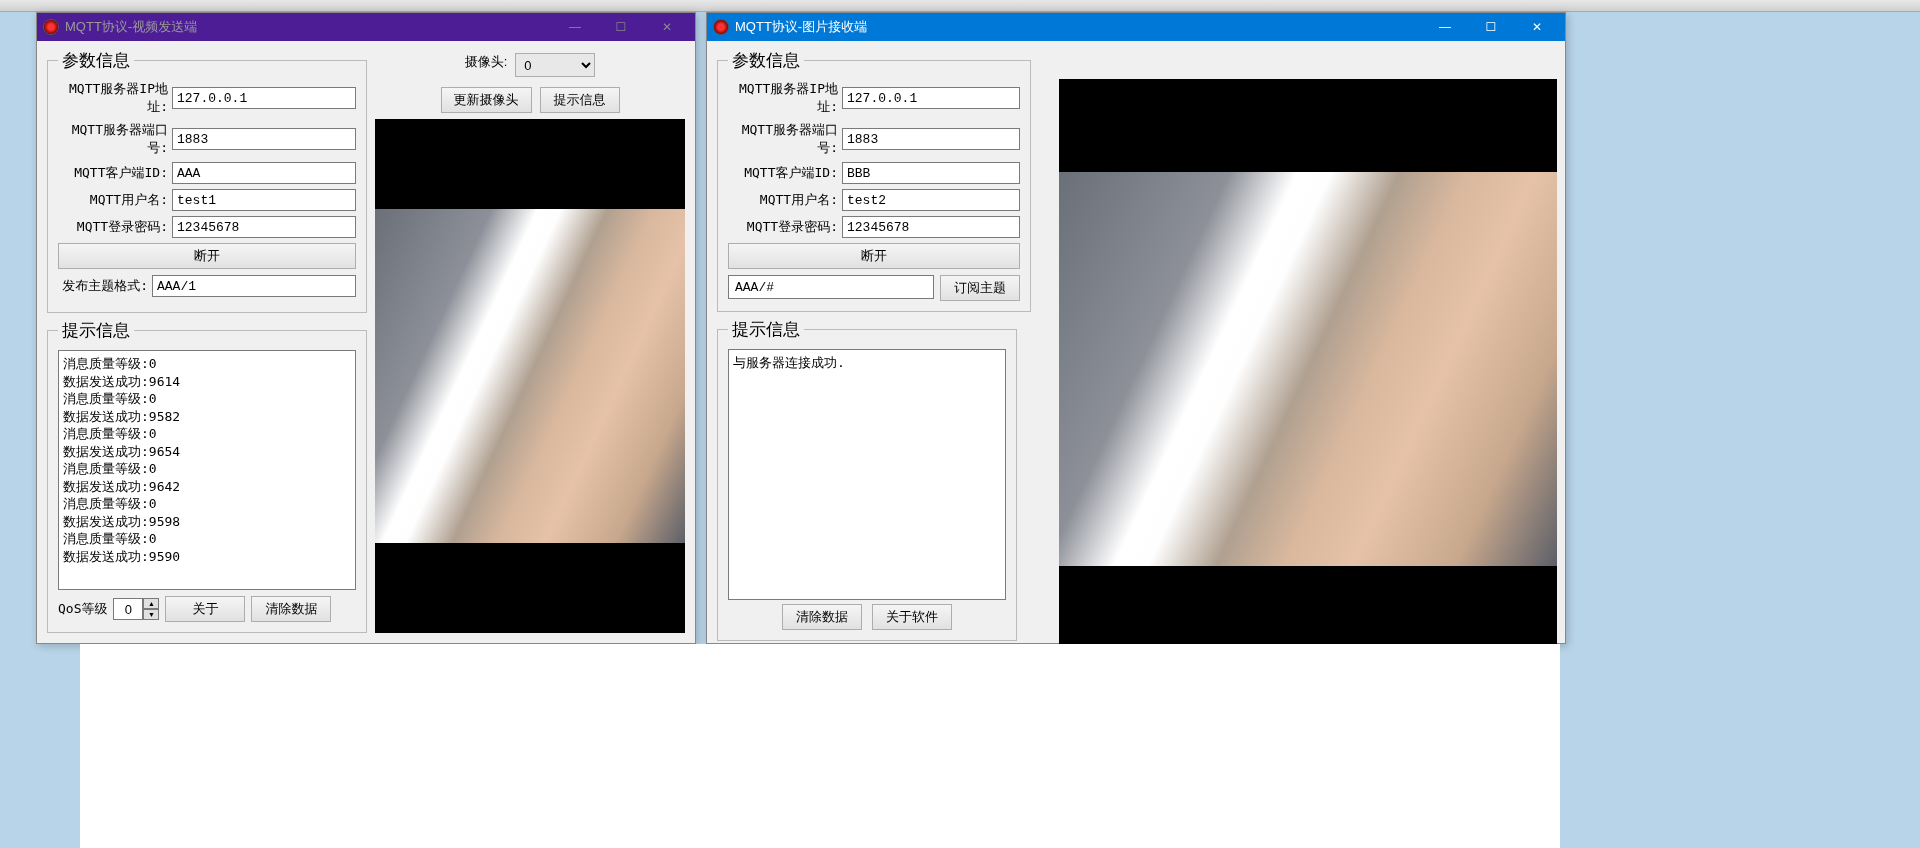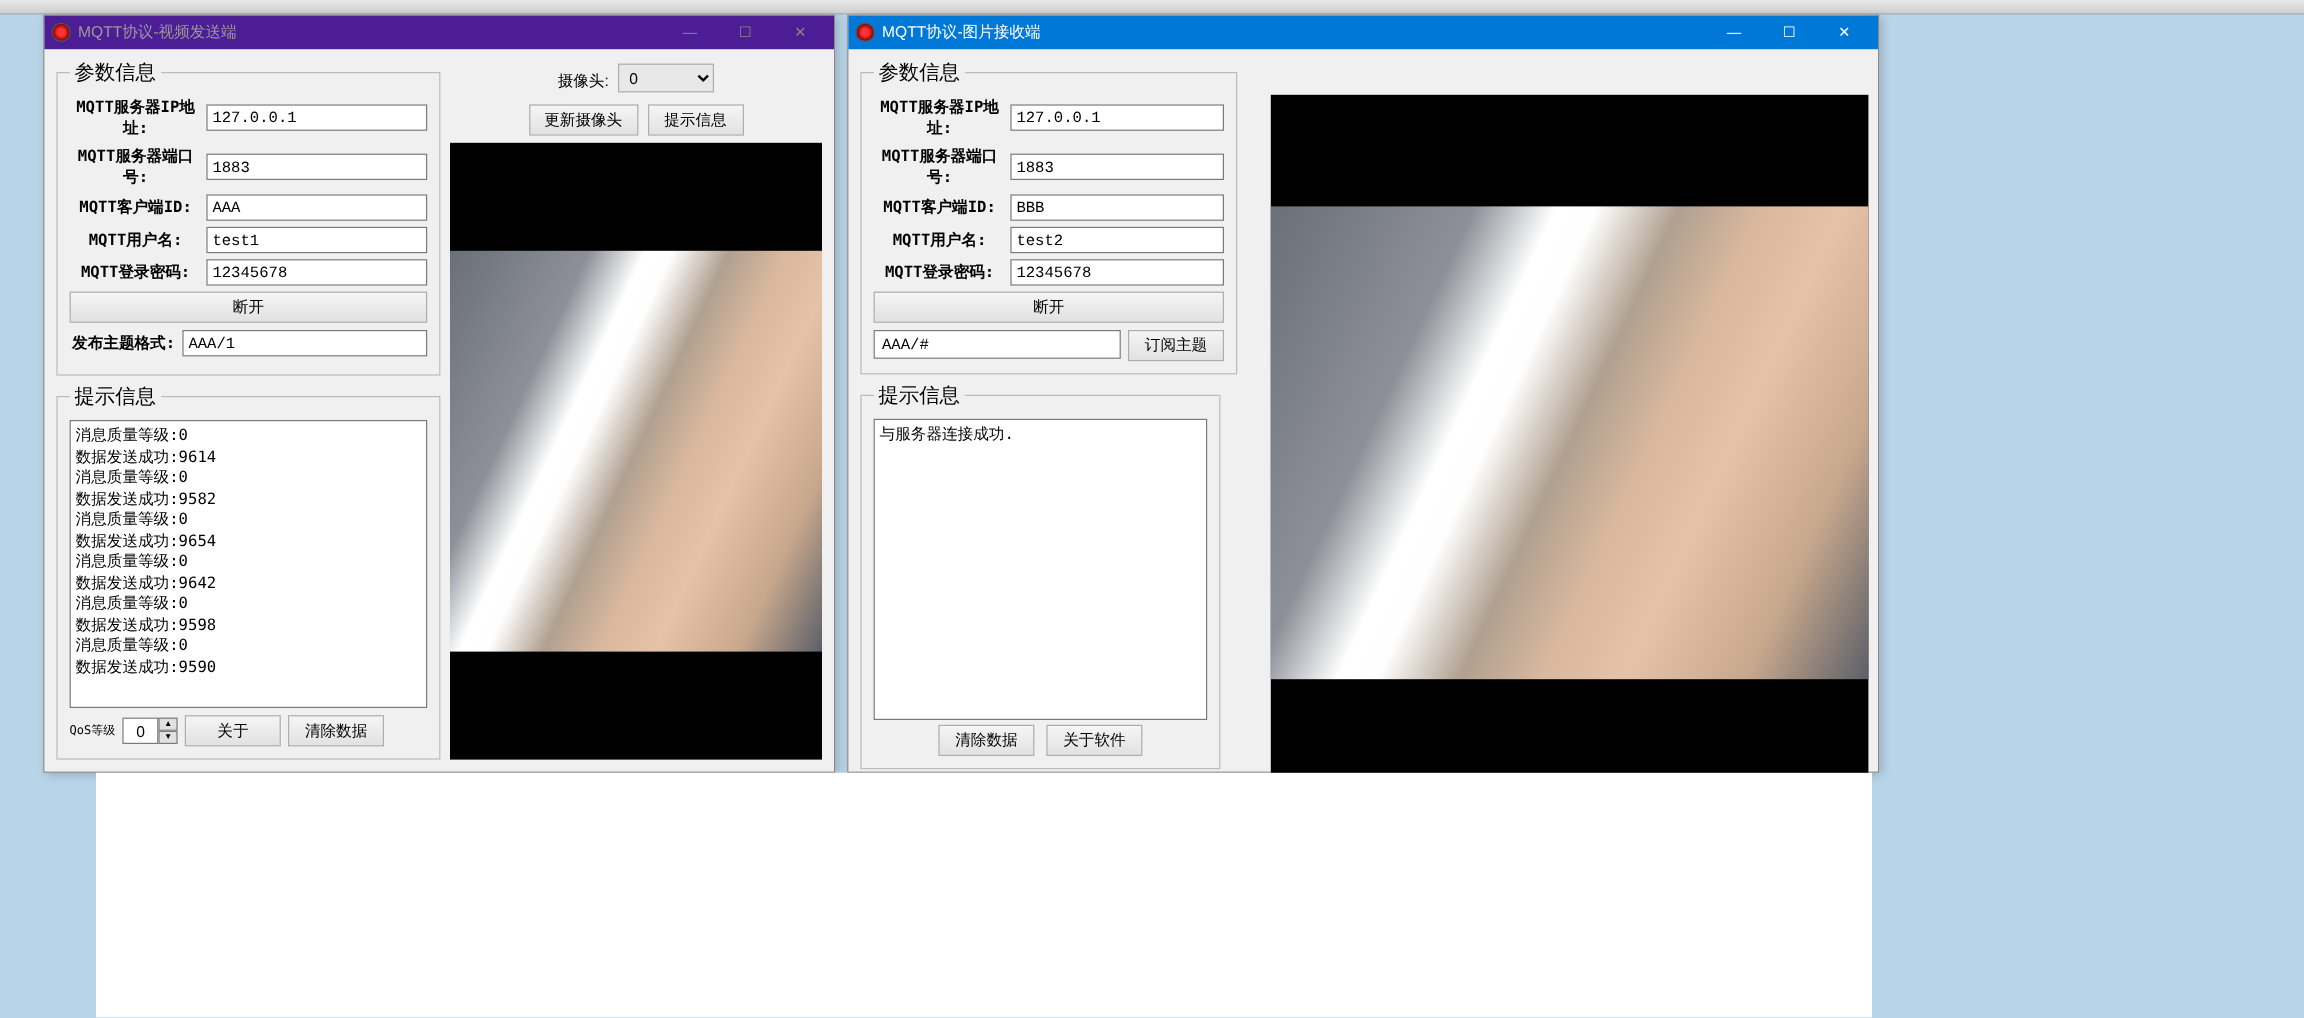--- a/index.html
+++ b/index.html
@@ -48,33 +48,33 @@
     .winbody { padding: 8px 10px; display: flex; gap: 8px; }
     .leftpanel { width: 320px; display: flex; flex-direction: column; gap: 6px; }
     .rightpanel { flex: 1; display: flex; flex-direction: column; gap: 6px; }
     fieldset.group {
       border: 1px solid #bbb;
       padding: 8px 10px 10px 10px;
       background: #f0f0f0;
     }
     fieldset.group legend { padding: 0 4px; font-size: 17px; }
     .formrow { display: flex; align-items: center; margin-bottom: 5px; gap: 4px; }
-    .formrow label { width: 110px; text-align: center; font-family: SimSun, monospace; font-size: 13px; font-weight: bold; }
+    .formrow label { width: 110px; text-align: right; font-family: SimSun, monospace; font-size: 13px; }
     .formrow input[type=text] {
       flex: 1; height: 22px; border: 1px solid #7a7a7a; background: #fff;
       padding: 2px 4px; font-family: "Courier New", monospace; font-size: 13px;
     }
     button.std {
       height: 26px; min-width: 80px; padding: 0 12px;
       background: linear-gradient(to bottom, #f5f5f5, #e1e1e1);
       border: 1px solid #adadad; cursor: pointer;
       font-size: 13px; font-family: inherit;
     }
     button.wide { width: 100%; }
-    .camrow { display: flex; gap: 8px; align-items: flex-end; justify-content: flex-start; padding: 4px 2px; }
+    .camrow { display: flex; gap: 8px; align-items: flex-start; justify-content: flex-start; padding: 4px 2px; }
     .camrow label { font-size: 13px; }
     select.camsel {
       width: 80px; height: 24px; border: 1px solid #adadad; background: #e8e8e8;
       font-size: 13px; padding: 2px 4px;
     }
     .btnrow { display: flex; gap: 8px; }
     .videoframe {
       flex: 1; background: #000; position: relative; overflow: hidden;
       display: flex; flex-direction: column; justify-content: center;
     }
@@ -83,21 +83,21 @@
       background: linear-gradient(115deg, #6a6f78 0%, #8d9098 25%, #fff 35%, #fefefe 40%, #b0a090 50%, #d9b89e 60%, #e5c2a8 70%, #c8a88d 85%, #5c5f68 100%);
       position: relative;
     }
     .hintbox {
       width: 100%; height: 240px; border: 1px solid #7a7a7a; background: #fff;
       font-family: SimSun, monospace; font-size: 13px; padding: 4px;
       overflow-y: scroll; line-height: 1.35; white-space: pre-line;
     }
     .hintbox.tall { height: 251px; }
     .bottomrow { display: flex; gap: 6px; align-items: center; }
-    .bottomrow label { font-family: SimSun, monospace; font-size: 10px; }
+    .bottomrow label { font-family: SimSun, monospace; font-size: 13px; }
     input.spin { width: 30px; height: 22px; border: 1px solid #7a7a7a; text-align: center; font-size: 13px; }
     .spinwrap { display: flex; align-items: center; }
     .spinbtns { display: flex; flex-direction: column; }
     .spinbtns button { width: 16px; height: 11px; font-size: 7px; line-height: 7px; border: 1px solid #7a7a7a; background: #e1e1e1; padding: 0; cursor: pointer; }
     .subscriberow { display: flex; gap: 6px; }
     .subscriberow input { flex: 1; height: 24px; border: 1px solid #7a7a7a; padding: 2px 6px; font-family: "Courier New", monospace; font-size: 13px; }
     .rightvideo {
       position: absolute;
       left: 352px; top: 38px;
       width: 498px; height: 580px;

